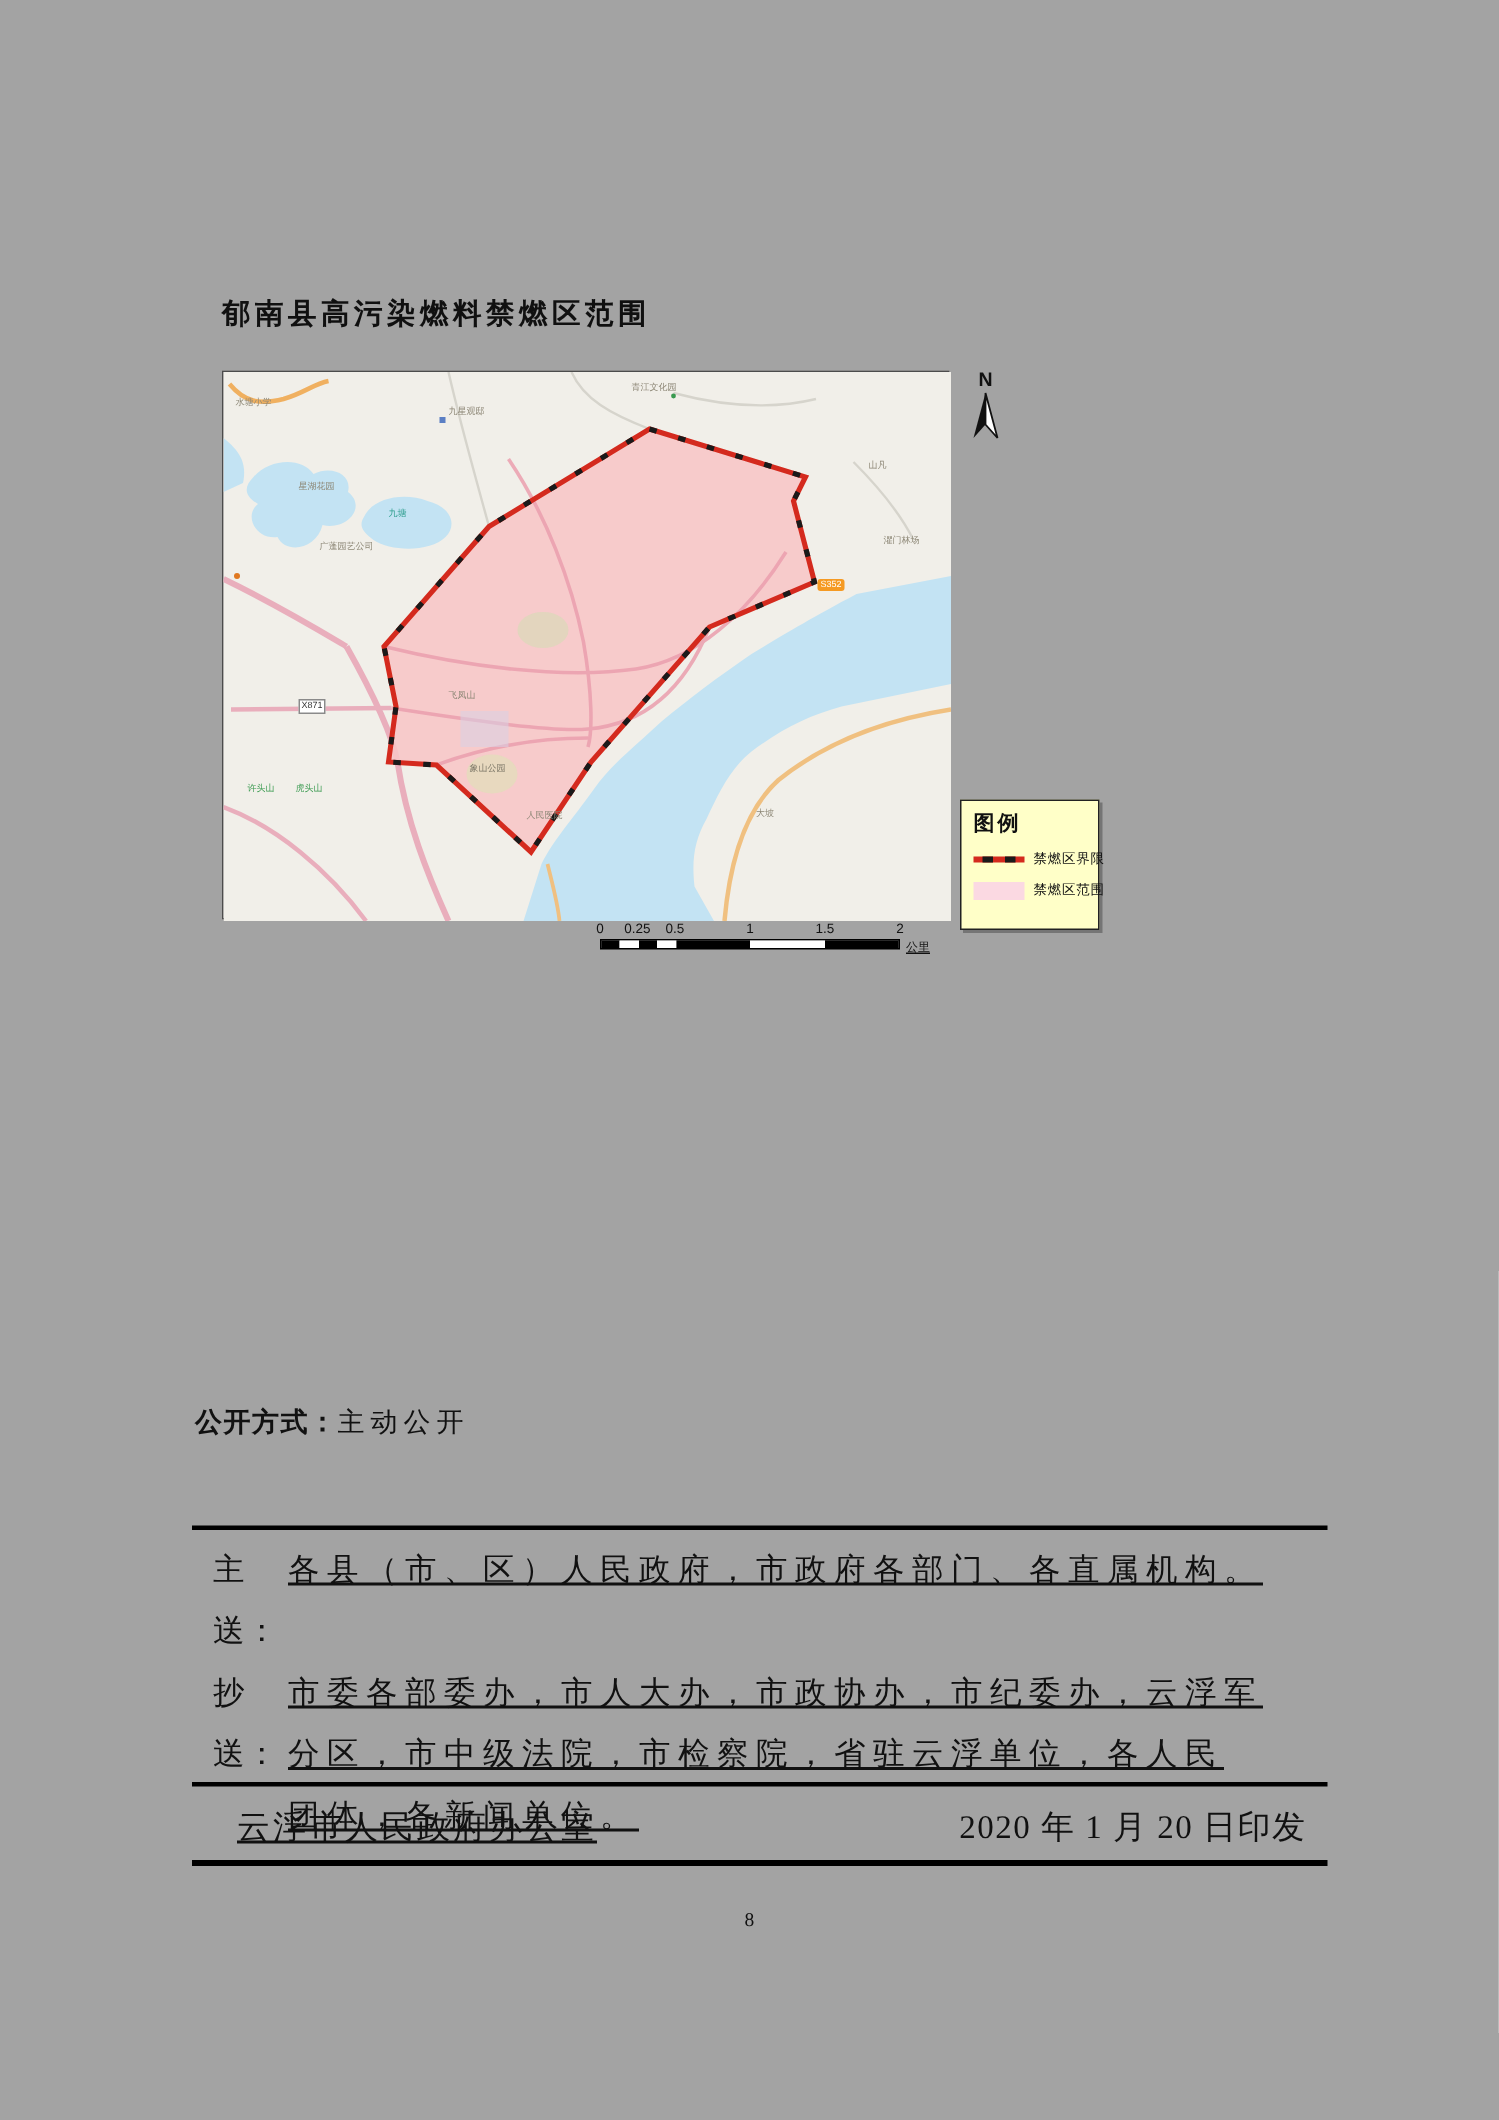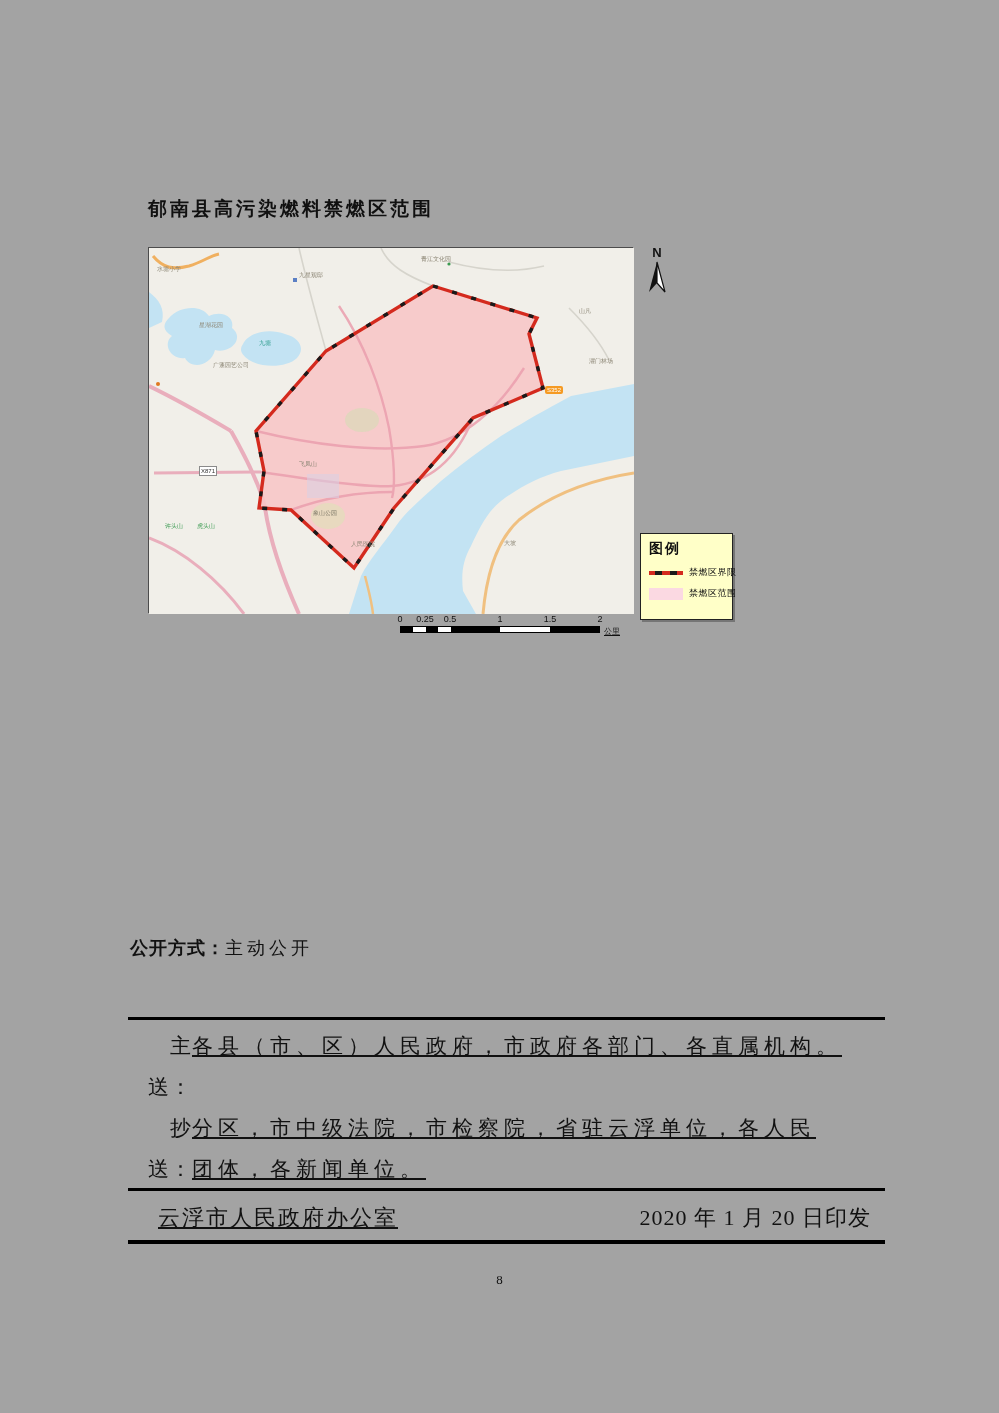--- a/index.html
+++ b/index.html
@@ -75,21 +75,21 @@
 
   
   .rule { position:absolute; left:128px; width:757px; background:#000; }
   .rule-1 { top:1017px; height:3px; }
   .rule-2 { top:1188px; height:3px; }
   .rule-3 { top:1240px; height:4px; }
 
   
   .dist { position:absolute; left:130px; top:1026px; width:754px; font-size:21px; line-height:41px; }
   .dist-row { display:flex; align-items:flex-start; }
-  .dist-label { flex:none; width:62px; padding-left:12px; letter-spacing:1px;text-align:right; }
+  .dist-label { flex:none; width:62px; padding-left:12px; letter-spacing:1px; }
   .dist-body { flex:1; letter-spacing:5px; }
   .dist-line { white-space:nowrap;text-decoration:underline; }
 
   
   .footer-row {
     position:absolute; left:128px; top:1198px; width:757px; height:40px;
     display:flex; justify-content:space-between; align-items:center;
     font-size:22px;
   }
   .footer-office { padding-left:30px; letter-spacing:2px;text-decoration:underline; }
@@ -231,20 +231,21 @@
   <div class="dist">
     <div class="dist-row">
       <div class="dist-label">主送：</div>
       <div class="dist-body">
         <div class="dist-line">各县（市、区）人民政府，市政府各部门、各直属机构。</div>
       </div>
     </div>
     <div class="dist-row">
       <div class="dist-label">抄送：</div>
       <div class="dist-body">
+        <div class="dist-line">市委各部委办，市人大办，市政协办，市纪委办，云浮军</div>
         <div class="dist-line">分区，市中级法院，市检察院，省驻云浮单位，各人民</div>
         <div class="dist-line">团体，各新闻单位。</div>
       </div>
     </div>
   </div>
 
   <div class="rule rule-2"></div>
 
   <div class="footer-row">
     <span class="footer-office">云浮市人民政府办公室</span>

